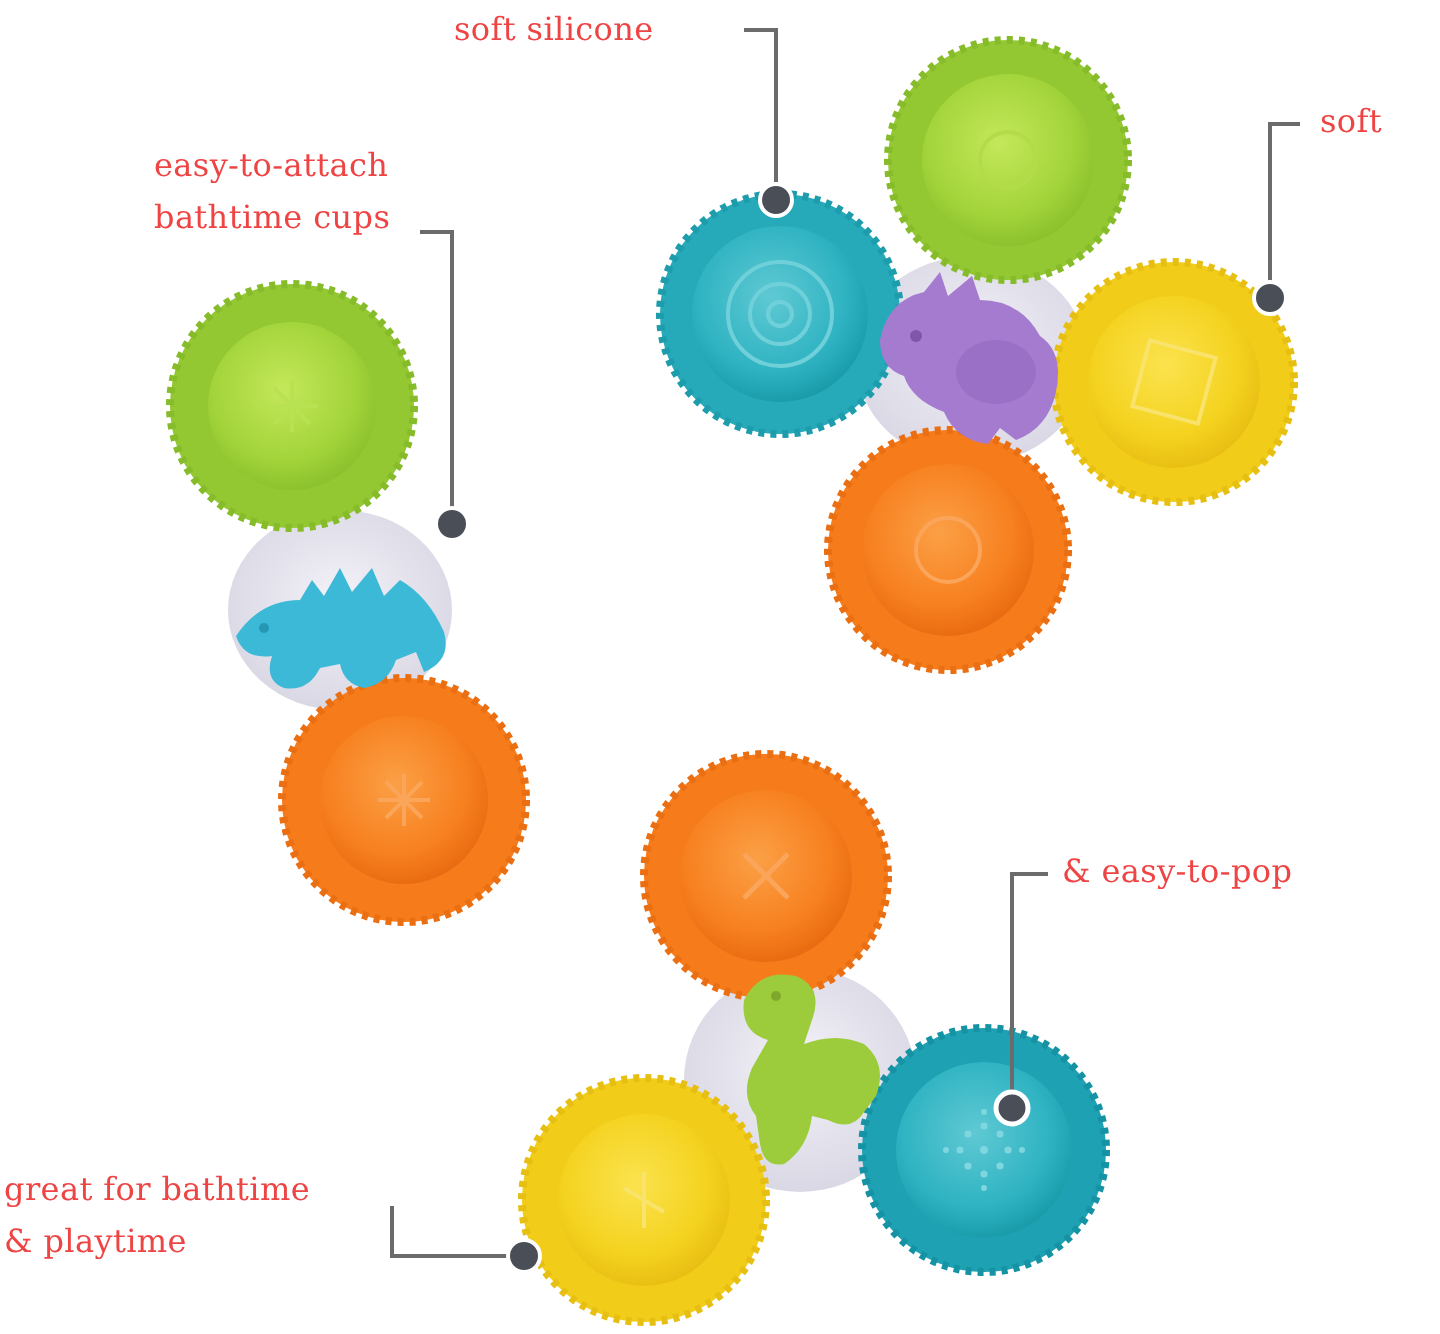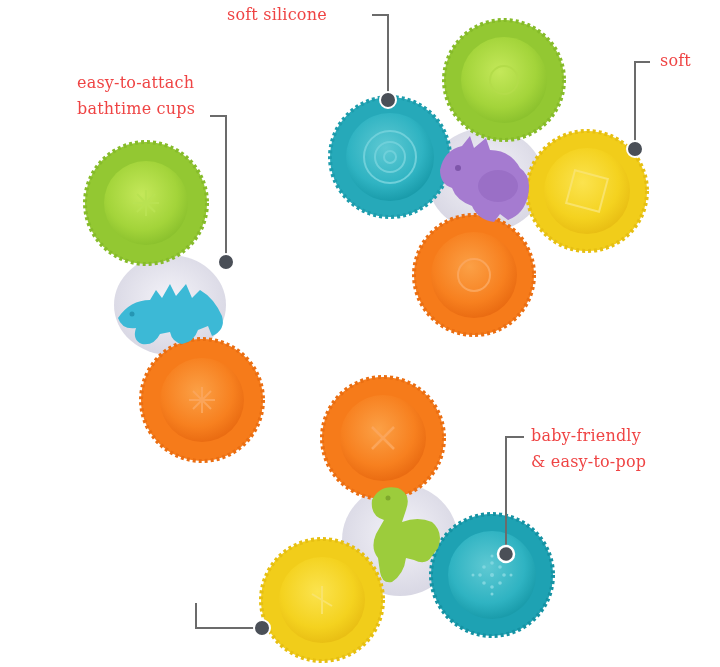--- a/index.html
+++ b/index.html
@@ -161,20 +161,21 @@
 <div class="label" style="left:60px;top:70px;margin-left:17px;">
   <div>easy-to-attach</div>
   <div>bathtime cups</div>
 </div>
 
 <div class="label" style="left:660px;top:48px;">
   <div>soft</div>
 </div>
 
 <div class="label" style="left:531px;top:423px;">
-  <div>baby-friendly</div>
   <div>&amp; easy-to-pop</div>
 </div>
 
 <div class="label" style="left:2px;top:582px;">
+  <div>great for bathtime</div>
+  <div>&amp; playtime</div>
 </div>
 
 </div>
 
 </body></html>

